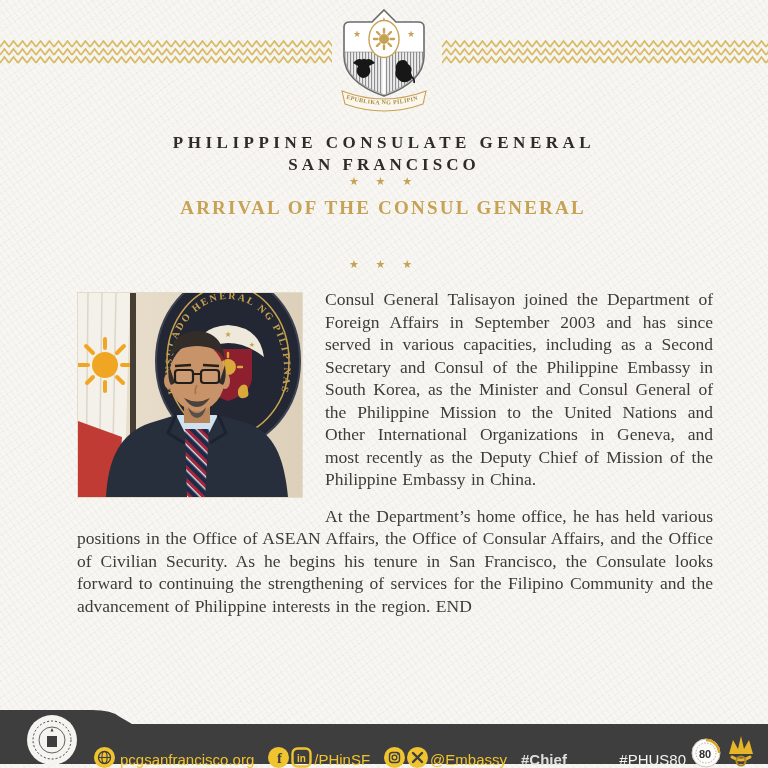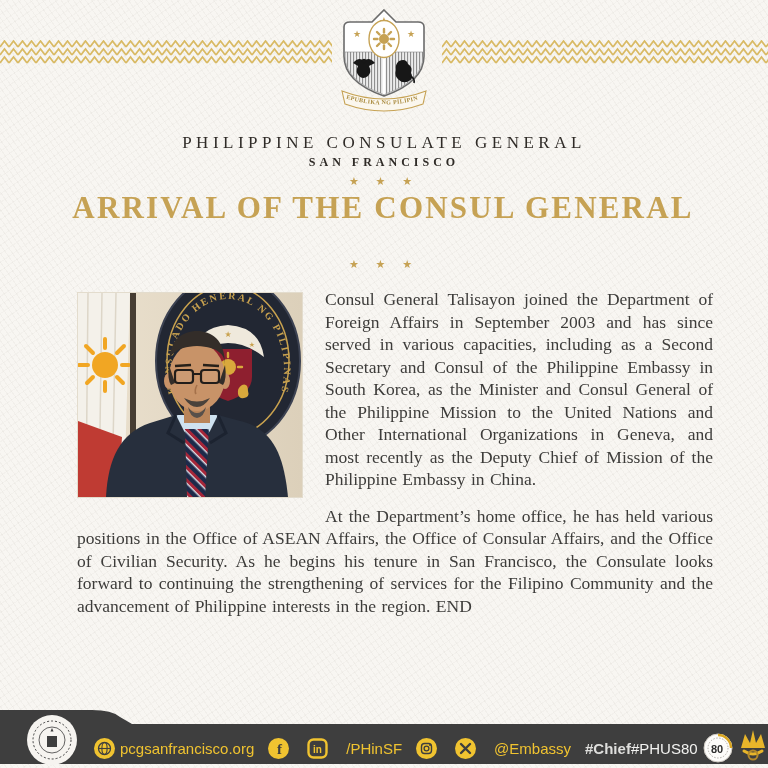--- a/index.html
+++ b/index.html
@@ -9,42 +9,42 @@
     background-image:
       repeating-linear-gradient(55deg, rgba(120,110,95,0.05) 0 1px, transparent 1px 5px),
       repeating-linear-gradient(-35deg, rgba(120,110,95,0.04) 0 1px, transparent 1px 7px);
     font-family:"Liberation Serif", serif;
   }
   .zz-band{position:absolute;top:40px;height:24px;}
   .zz-left{left:0;width:332px;}
   .zz-right{left:442px;width:326px;}
   .coat{position:absolute;left:326px;top:6px;}
   .org1{position:absolute;top:133px;left:0;right:0;text-align:center;
-    font-size:17px;font-weight:400;letter-spacing:4.5px;color:#2f2b27;}
+    font-size:17px;font-weight:700;letter-spacing:4.5px;color:#2f2b27;}
   .org2{position:absolute;top:155px;left:0;right:0;text-align:center;
-    font-size:12px;font-weight:600;letter-spacing:4px;color:#2f2b27;}
+    font-size:17px;font-weight:600;letter-spacing:4px;color:#2f2b27;}
   .stars{position:absolute;left:0;right:0;text-align:center;
     color:#c6a254;font-size:11px;letter-spacing:7px;}
   .stars-top{top:175px;}
   .stars-bottom{top:258px;}
   .main-title{position:absolute;top:193px;left:0;right:2px;text-align:center;
-    font-size:31px;font-weight:600;letter-spacing:2.2px;color:#c6a254;line-height:30px;}
+    font-size:19px;font-weight:600;letter-spacing:2.2px;color:#c6a254;line-height:30px;}
   .article{position:absolute;left:77px;top:288px;width:636px;
     font-size:17.5px;line-height:22.5px;color:#3d3c3a;text-align:justify;}
   .article p{margin:0 0 14px 0;word-spacing:1px;}
   .photo-wrap{float:left;width:224px;height:204px;margin:4px 22px 10px 0;
     border:1px solid #e3dccd;background:#e9dfcc;}
   
   .footer-shape{position:absolute;left:0;bottom:0;}
   .footer-seal{position:absolute;left:26px;top:714px;}
   .footer-row{position:absolute;left:94px;right:12px;top:728px;height:40px;
-    display:flex;align-items:center;font-family:"Liberation Sans",sans-serif;
+    display:flex;align-items:flex-end;font-family:"Liberation Sans",sans-serif;
     font-size:15px;color:#f0c330;}
   .footer-row .icon{display:inline-block;line-height:0;}
-  .gap-s{margin-left:5px;} .gap-m{margin-left:14px;} .gap-xs{margin-left:18px;}
+  .gap-s{margin-left:5px;} .gap-m{margin-left:14px;} .gap-xs{margin-left:2px;}
   .hash-muted{color:#dfdfdd;font-weight:700;}
   .hash-right{color:#f2f2f0;font-weight:400;}
   .spacer{flex:1;}
   .handle{font-weight:400;}
 </style>
 </head>
 <body>
 
 <div class="canvas">
 

